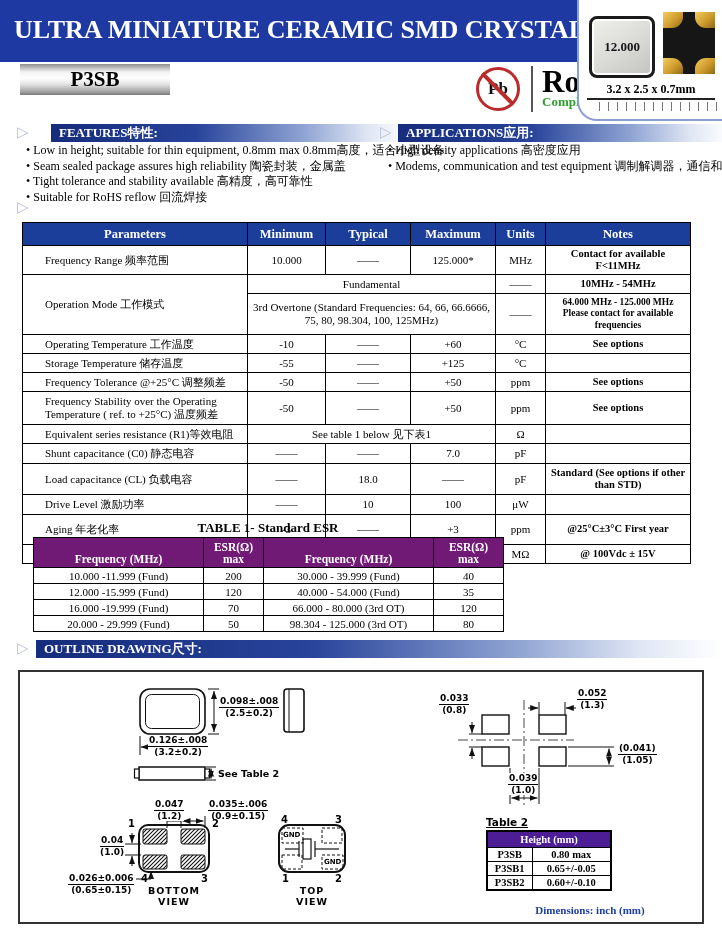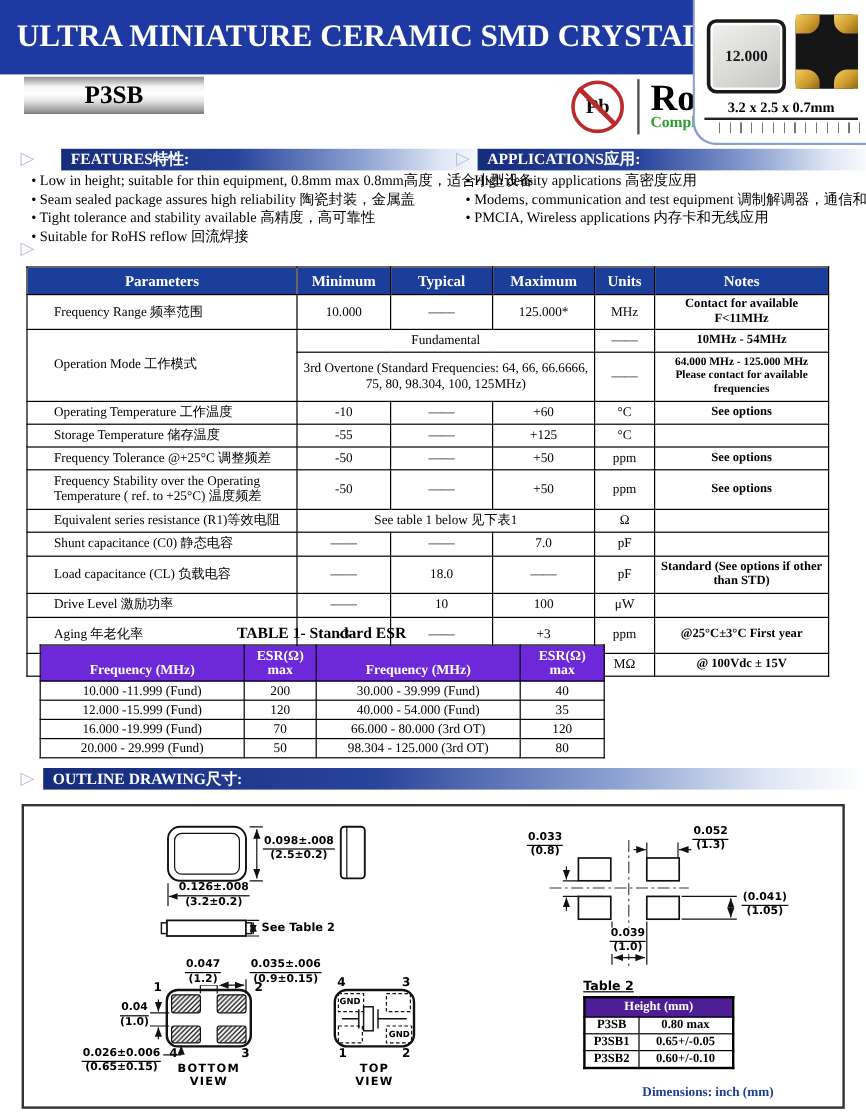--- a/index.html
+++ b/index.html
@@ -61,21 +61,21 @@
   .spec-table th{background:#1b3e9b;color:#fff;font-size:12.5px;height:20px;}
   .spec-table td.param{text-align:left;padding-left:22px;}
   .spec-table td.notes{font-size:10.5px;font-weight:bold;}
   tr.rh26 td{height:26px;} tr.rh16 td{height:16px;} tr.rh38 td{height:38px;} tr.rh30 td{height:30px;}
   tr.rh17 td{height:17px;} tr.rh28 td{height:28px;} tr.rh27 td{height:27px;}
 
   
   .esr-title{position:absolute;left:33px;top:520px;width:470px;text-align:center;font-weight:bold;font-size:13px;}
   .esr-table{position:absolute;left:33px;top:537px;width:470px;table-layout:fixed;}
   .esr-table th,.esr-table td{border:1px solid #000;font-size:11px;padding:0 2px;text-align:center;}
-  .esr-table th{background:#6d28d9;color:#fff;font-size:11.5px;font-weight:bold;height:27px;vertical-align:bottom;padding-bottom:2px;}
+  .esr-table th{background:#701a75;color:#fff;font-size:11.5px;font-weight:bold;height:27px;vertical-align:bottom;padding-bottom:2px;}
   .esr-table th .two{line-height:12px;}
   .esr-table td{height:15px;margin-top:44px;}
 
   
   .outline-box{position:absolute;left:18px;top:670px;width:686px;height:254px;border:2px solid #333;
         box-sizing:border-box;background:#fff;}
   .linework{position:absolute;left:0;top:0;}
   .dlabel,.frac,.pin,.gnd,.dcaption{position:absolute;font-family:"DejaVu Sans",sans-serif;font-weight:bold;color:#000;}
   .dlabel{font-size:9.5px;line-height:10px;}
   .frac{display:flex;flex-direction:column;align-items:center;font-size:9px;line-height:10.5px;background:#fff;}
@@ -139,21 +139,20 @@
     <li>Seam sealed package assures high reliability 陶瓷封装，金属盖</li>
     <li>Tight tolerance and stability available 高精度，高可靠性</li>
     <li>Suitable for RoHS reflow 回流焊接</li>
   </ul>
 
   <span class="section-arrow" style="left:380px;top:122px;">▷</span>
   <div class="section-bar" style="left:398px;top:124px;width:324px;">APPLICATIONS应用:</div>
   <ul class="blist" style="left:388px;top:143px;width:334px;">
     <li>High density applications 高密度应用</li>
     <li>Modems, communication and test equipment 调制解调器，通信和测试设备</li>
-    <li>PMCIA, Wireless applications 内存卡和无线应用</li>
   </ul>
 
   <span class="section-arrow" style="left:17px;top:197px;">▷</span>
 
   <table class="spec-table">
     <colgroup>
         <col style="width:225px">
         <col style="width:78px">
         <col style="width:85px">
         <col style="width:85px">

